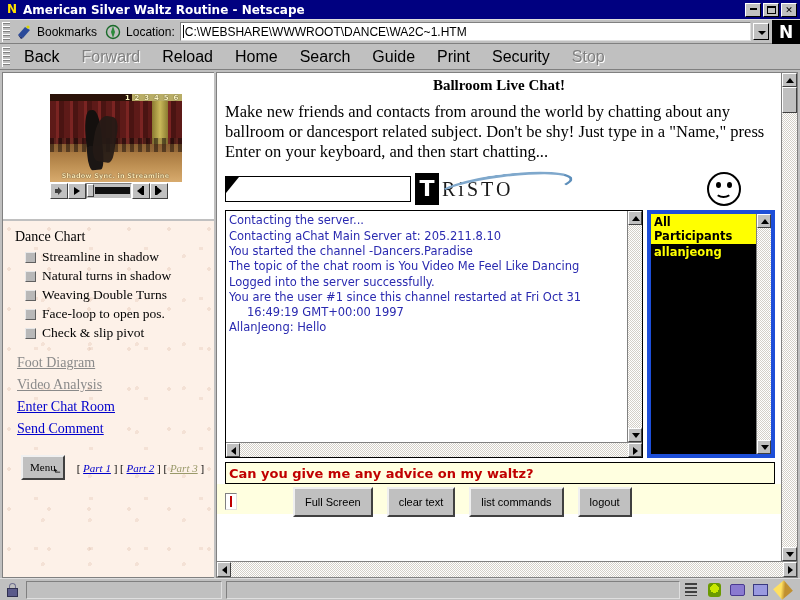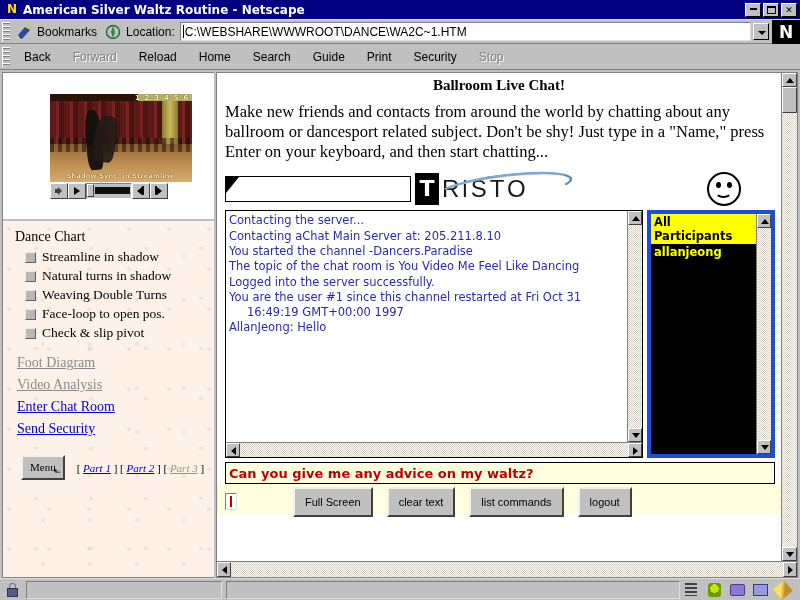--- a/index.html
+++ b/index.html
@@ -87,42 +87,42 @@
     position: absolute; inset: 0; color: #fff; font-size: 17px; font-weight: bold;
     text-align: center; line-height: 24px; font-family: "DejaVu Sans", sans-serif;
   }
 
   
   .navbar {
     display: flex; align-items: center; background: #c0c0c0; height: 26px;
     border-bottom: 1px solid #808080; flex: none;
   }
   .navbtn {
-    font-size: 12px; color: #000; padding: 3px 11px; white-space: nowrap;
+    font-size: 16px; color: #000; padding: 3px 11px; white-space: nowrap;
     font-family: "Liberation Sans", sans-serif;
   }
   .navbtn.disabled { color: #808080; text-shadow: 1px 1px 0 #fff; }
 
   
   .content { flex: 1; display: flex; background: #c0c0c0; padding: 2px 2px 0 2px; min-height: 0; }
 
   
   .left-frame {
     width: 212px; flex: none; display: flex; flex-direction: column;
     border: 1px solid #808080; border-right: 0; background: #fff;
     margin-right: 2px; position: relative;
   }
   .video-pane {
     height: 148px; flex: none; background: #fff; display: flex;
     align-items: center; justify-content: center;
     border-bottom: 2px solid #c0c0c0; position: relative;
   }
   .video-widget { width: 118px; }
   .video-screen {
-    width: 142px; height: 88px; position: relative; overflow: hidden;
+    width: 132px; height: 88px; position: relative; overflow: hidden;
     background: linear-gradient(to bottom, #4a1414 0%, #6b2020 38%, #8a5a2a 52%, #b08040 100%);
   }
   .vs-wall {
     position: absolute; left: 0; top: 0; right: 0; height: 52px;
     background: repeating-linear-gradient(to right,
       #5d1a18 0 6px, #7a2422 6px 9px, #4a1412 9px 14px);
   }
   .vs-curtain {
     position: absolute; right: 14px; top: 3px; width: 16px; height: 50px;
     background: linear-gradient(to right, #8a7a30, #c9b95a, #8a7a30);
@@ -266,21 +266,21 @@
     content: ""; position: absolute; left: 0; top: 0;
     border-left: 13px solid #000; border-bottom: 16px solid transparent;
   }
   .tristo { display: flex; align-items: center; margin-left: 4px; position: relative; height: 34px; }
   .tristo .tbox {
     width: 24px; height: 32px; background: #000; color: #fff;
     font-family: "DejaVu Sans", sans-serif; font-size: 22px; font-weight: bold;
     text-align: center; line-height: 32px;
   }
   .tristo .rest {
-    font-family: Liberation Sans, sans-serif; font-size: 24px; color: #1a1a1a;
+    font-family: Liberation Serif, serif; font-size: 20px; color: #1a1a1a;
     letter-spacing: 3px; margin-left: 3px; position: relative;
   }
   .tristo .swoosh {
     position: absolute; left: 22px; top: 2px; width: 136px; height: 26px;
     border: 3px solid transparent; border-top-color: #7fa8cc; border-right-color: #5d8fbb;
     border-radius: 50%; transform: rotate(-7deg); pointer-events: none;
   }
   .smiley { margin-left: auto; width: 34px; height: 34px; position: relative; margin-right: 34px; }
   .smiley .face {
     width: 34px; height: 34px; border: 2.5px solid #000; border-radius: 50%; background: #fff;
@@ -535,21 +535,21 @@
         </div>
         <div class="chart-item">
           <span class="bullet"></span>
           <span>Check &amp; slip pivot</span>
         </div>
 
         <div class="sidelinks">
           <a href="#" class="sidelink visited">Foot Diagram</a>
           <a href="#" class="sidelink visited">Video Analysis</a>
           <a href="#" class="sidelink unvisited">Enter Chat Room</a>
-          <a href="#" class="sidelink unvisited">Send Security</a>
+          <a href="#" class="sidelink unvisited">Send Comment</a>
         </div>
 
         <div class="menu-row">
           <div class="menu-btn">
             <span>Menu</span>
             <span class="arrow">⬑</span>
           </div>
           <div class="parts">
             <span>[ </span><a href="#" class="unvisited">Part 1</a><span> ] [ </span><a href="#" class="unvisited">Part 2</a><span> ] [ </span><a href="#" class="visited">Part 3</a><span> ]</span>
           </div>

